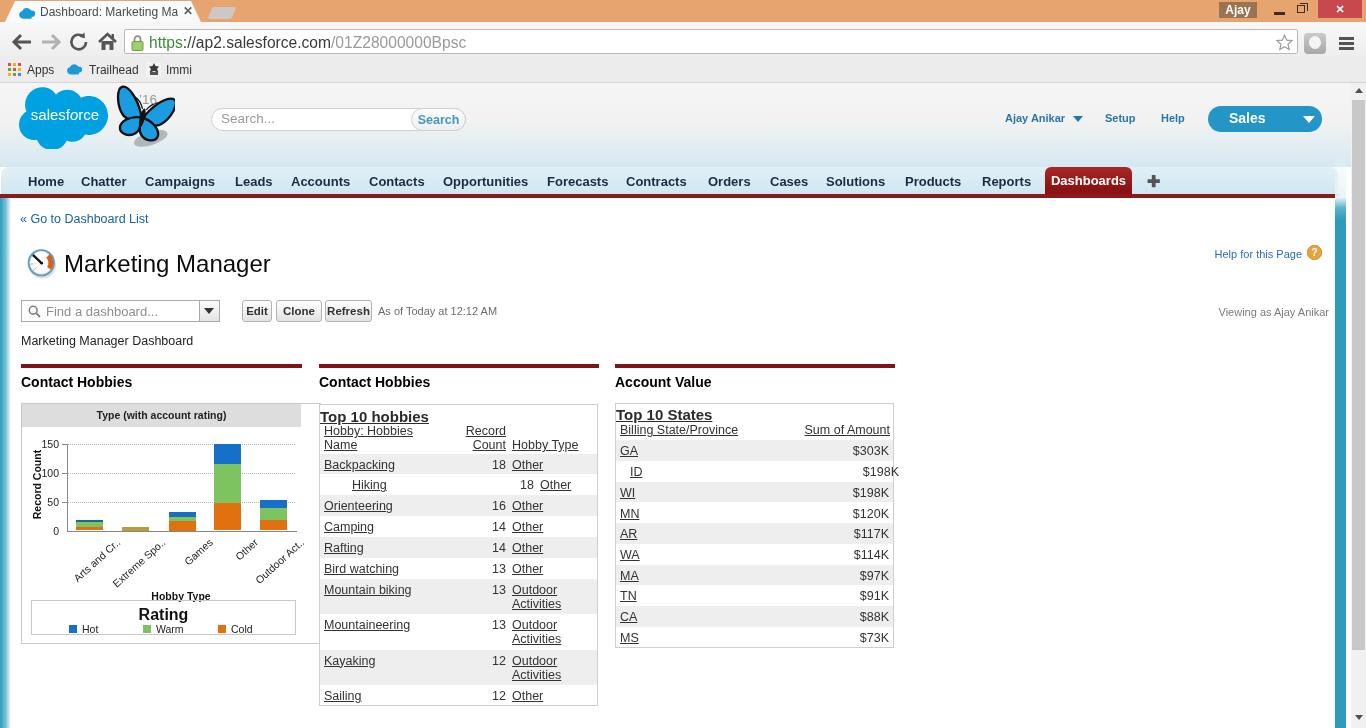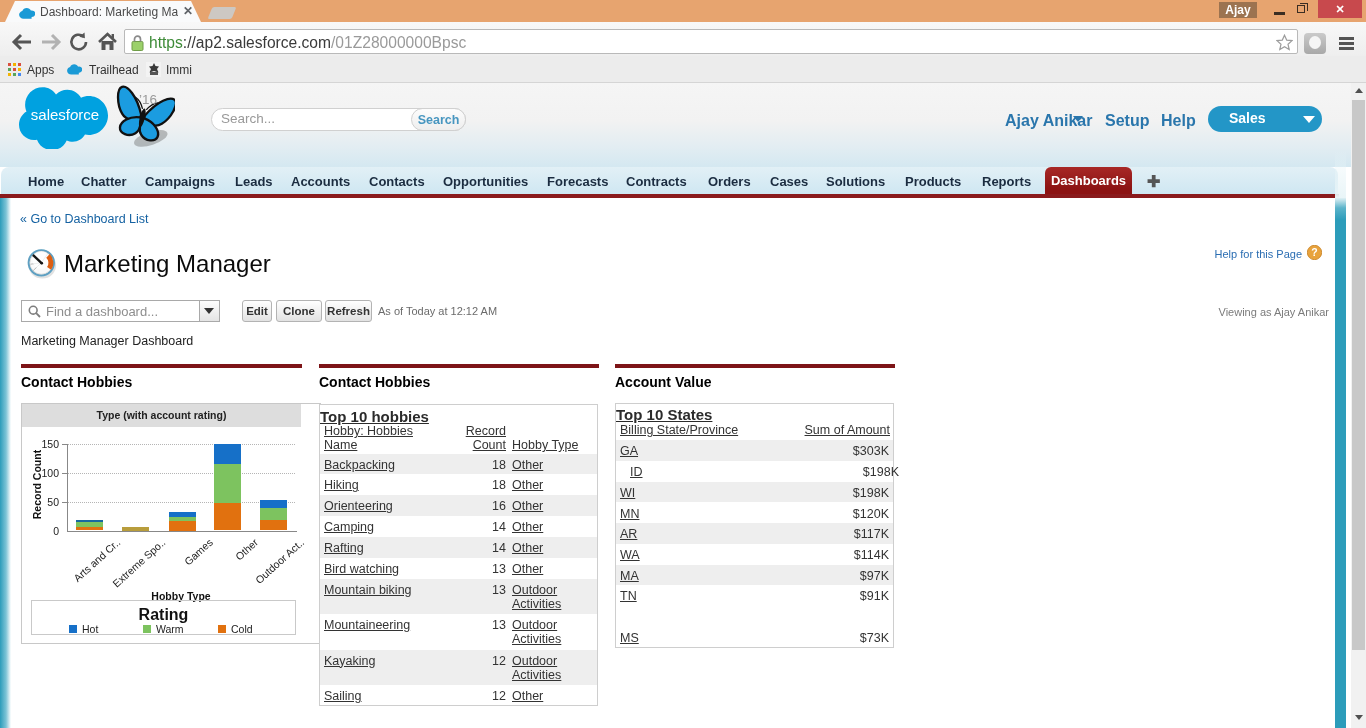--- a/index.html
+++ b/index.html
@@ -20,21 +20,21 @@
 #urltext{left:149px;top:34px;font-size:15.6px;color:#3a3a3a;}
 #urltext .g{color:#3d8b37;}#urltext .gr{color:#9a9a9a;}
 
 #bookbar{left:0;top:56px;width:1366px;height:27px;background:#ececec;border-bottom:1px solid #d5d5d5;}
 .bktext{font-size:12px;color:#333;top:63px;}
 
 #sfheader{left:0;top:83px;width:1366px;height:84px;background:linear-gradient(#f5f5f5 0%,#f2f2f2 45%,#e3edf2 75%,#d4e8f1 100%);}
 #searchpill{left:211px;top:108px;width:255px;height:23px;background:#fff;border:1px solid #d0d0d0;border-radius:12px;}
 #searchbtn{left:411px;top:108px;width:55px;height:23px;background:linear-gradient(#fcfcfc,#eeeeee);border:1px solid #d0d0d0;border-radius:12px;font-size:12.5px;font-weight:bold;color:#4796c0;text-align:center;line-height:22px;}
 #searchph{left:221px;top:111px;font-size:13.5px;color:#999;}
-.hlink{font-size:16px;font-weight:bold;color:#2a76ac;}
+.hlink{font-size:11px;font-weight:bold;color:#2a76ac;}
 #salesbtn{left:1208px;top:106px;width:114px;height:26px;background:#2396c7;border-radius:13px;color:#fff;}
 
 #tabrow{left:1px;top:167px;width:1337px;height:27px;background:linear-gradient(#e2f0f6,#cfe7f2);border-radius:8px 8px 0 0;}
 #redbar{left:0px;top:194px;width:1339px;height:4px;background:#8a1a1c;}
 .nav{top:174px;font-size:13px;font-weight:bold;color:#1b2c40;}
 #dashtab{left:1045px;top:167px;width:87px;height:27px;background:linear-gradient(#a82826,#8c1313 80%);border-radius:6px 6px 0 0;color:#fff;font-size:13px;font-weight:bold;text-align:center;line-height:27px;}
 #plustab{left:1147px;top:172px;font-size:16px;font-weight:bold;color:#555;}
 
 #lstrip{left:0;top:198px;width:11px;height:530px;background:linear-gradient(to right,#2c9cba,#7cc3d6 55%,#ffffff);}
 #rstrip{left:1335px;top:198px;width:11px;height:530px;background:linear-gradient(#dff0f4 0px,#5bb3ca 10px,#2c9cba 22px,#2c9cba 100%);}
@@ -292,21 +292,21 @@
 <div class="abs dtable" id="table2" style="left:319px;top:404px;width:279px;height:302px;">
   <div class="abs ttitle" style="left:0;top:3px;width:277px;">Top 10 hobbies</div>
   <div class="abs th" style="left:4px;top:19px;">Hobby: Hobbies<br>Name</div>
   <div class="abs th" style="left:100px;top:19px;width:86px;text-align:right;">Record<br>Count</div>
   <div class="abs th" style="left:192px;top:33px;">Hobby Type</div>
   <div class="abs row grey" style="top:48.5px;height:20.9px;">
       <span class="cell lnk" style="position:absolute;left:4px;top:4px;">Backpacking</span>
       <span class="cell" style="position:absolute;left:100px;top:4px;width:86px;text-align:right;">18</span>
       <span class="cell lnk" style="position:absolute;left:192px;top:4px;">Other</span>
     </div>
-  <div class="abs row" style="top:69.4px;height:16px;">
+  <div class="abs row" style="top:69.4px;height:16px;margin-left:28px;">
       <span class="cell lnk" style="position:absolute;left:4px;top:4px;">Hiking</span>
       <span class="cell" style="position:absolute;left:100px;top:4px;width:86px;text-align:right;">18</span>
       <span class="cell lnk" style="position:absolute;left:192px;top:4px;">Other</span>
     </div>
   <div class="abs row grey" style="top:90.3px;height:20.9px;">
       <span class="cell lnk" style="position:absolute;left:4px;top:4px;">Orienteering</span>
       <span class="cell" style="position:absolute;left:100px;top:4px;width:86px;text-align:right;">16</span>
       <span class="cell lnk" style="position:absolute;left:192px;top:4px;">Other</span>
     </div>
   <div class="abs row" style="top:111.2px;height:20.9px;">
@@ -375,17 +375,21 @@
       <span class="cell" style="position:absolute;right:4px;top:4px;">$114K</span>
     </div>
   <div class="abs row grey" style="top:160.6px;height:20.7px;">
       <span class="cell lnk" style="position:absolute;left:4px;top:4px;">MA</span>
       <span class="cell" style="position:absolute;right:4px;top:4px;">$97K</span>
     </div>
   <div class="abs row" style="top:181.3px;height:20.7px;">
       <span class="cell lnk" style="position:absolute;left:4px;top:4px;">TN</span>
       <span class="cell" style="position:absolute;right:4px;top:4px;">$91K</span>
     </div>
+  <div class="abs row grey" style="top:202px;height:20.7px;">
+      <span class="cell lnk" style="position:absolute;left:4px;top:4px;">CA</span>
+      <span class="cell" style="position:absolute;right:4px;top:4px;">$88K</span>
+    </div>
   <div class="abs row" style="top:222.7px;height:20.7px;">
       <span class="cell lnk" style="position:absolute;left:4px;top:4px;">MS</span>
       <span class="cell" style="position:absolute;right:4px;top:4px;">$73K</span>
     </div>
 </div>
 
 </body></html>

